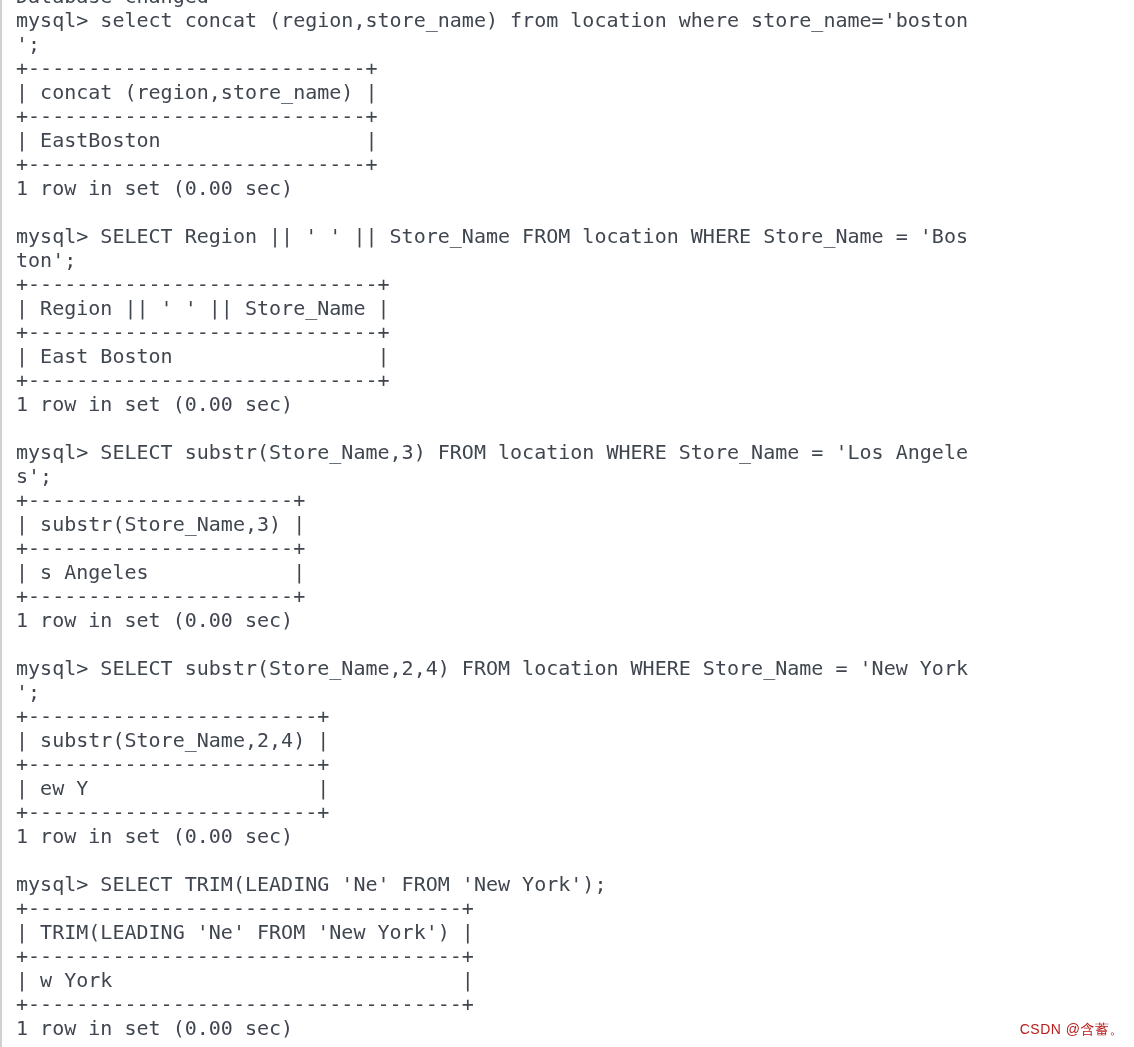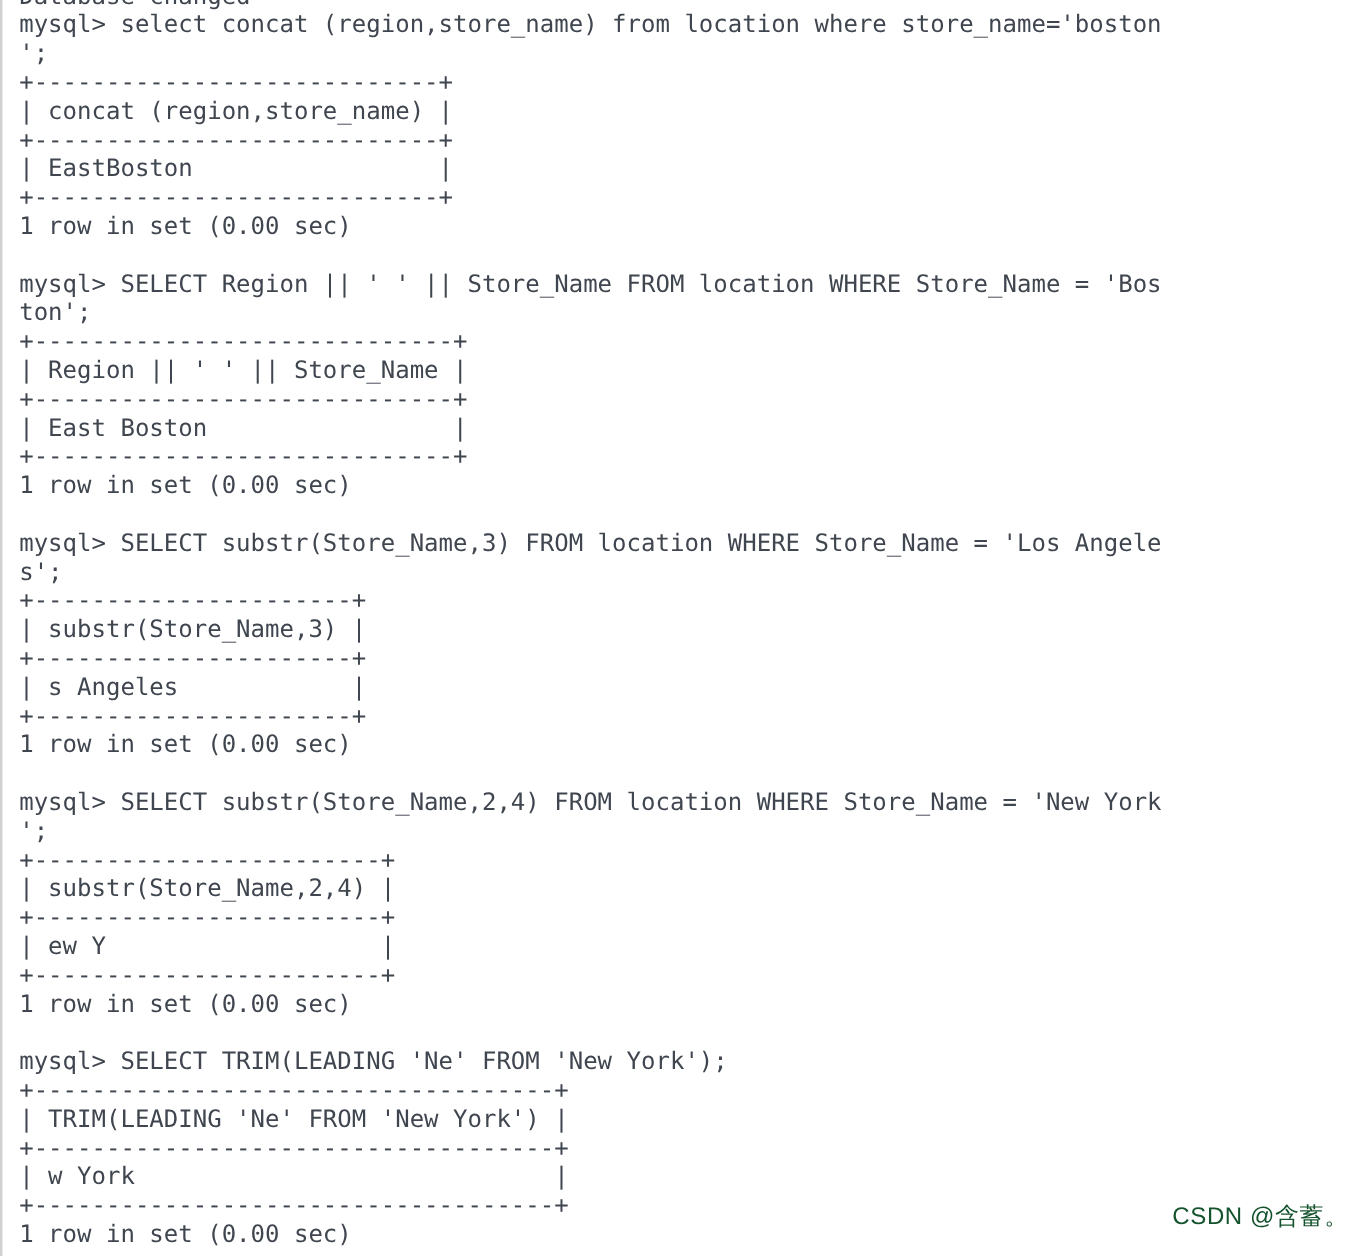--- a/index.html
+++ b/index.html
@@ -48,24 +48,24 @@
   }
 
   .blank-line {
     display: block;
     height: 24px;
   }
 
   #watermark {
     position: absolute;
     right: 10px;
-    bottom: 20px;
+    bottom: 8px;
     font-family: "Liberation Sans", sans-serif;
-    font-size: 20px;
-    color: #14532d;
+    font-size: 14px;
+    color: #b91c1c;
     letter-spacing: 0.5px;
     white-space: nowrap;
   }
 
   #gutter-artifact {
     position: absolute;
     left: 0;
     top: 0;
     width: 4px;
     height: 1047px;

